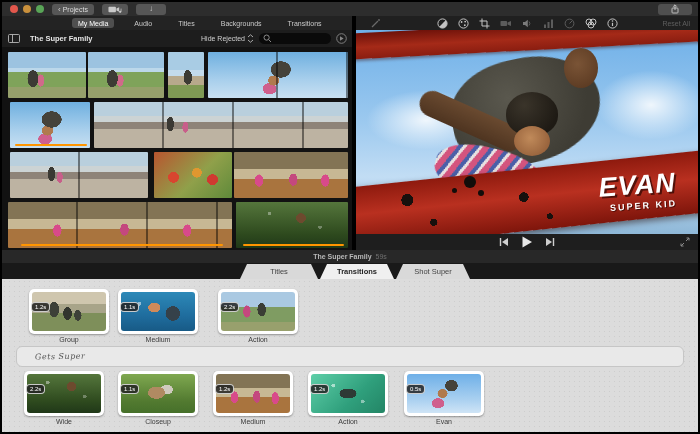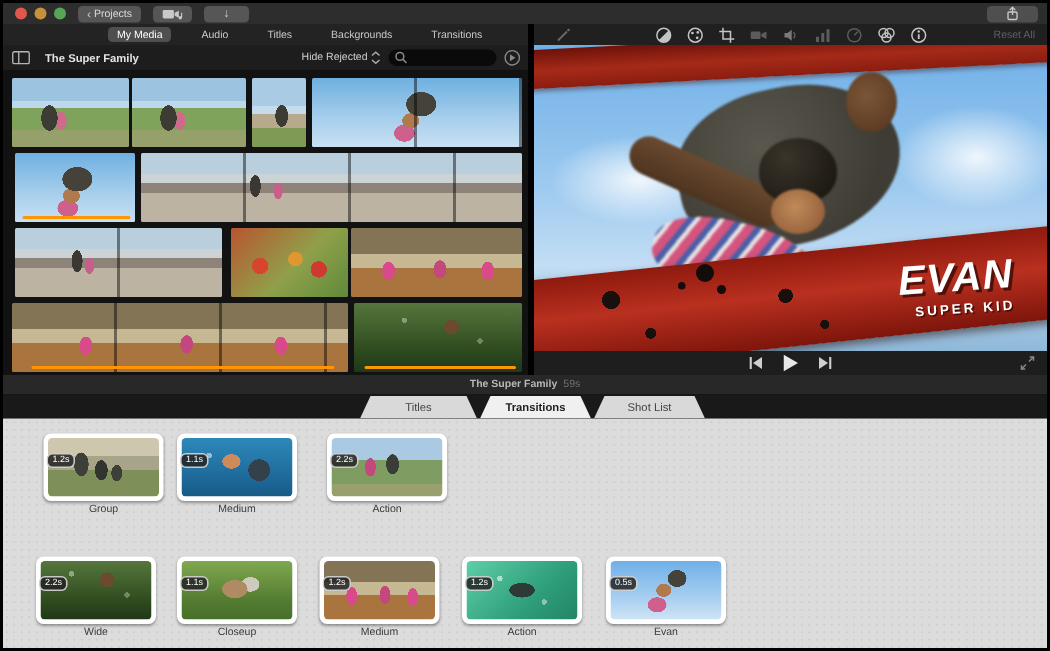--- a/index.html
+++ b/index.html
@@ -339,21 +339,21 @@
   </div>
 
   <div class="proj-bar">
     <span class="proj-name">The Super Family</span>
     <span class="proj-dur">59s</span>
   </div>
 
   <div class="sb-tabband">
     <div class="sb-tab" style="left:238px; width:78px;">Titles</div>
     <div class="sb-tab sel" style="left:318px; width:74px;">Transitions</div>
-    <div class="sb-tab" style="left:394px; width:74px;">Shot List</div>
+    <div class="sb-tab" style="left:394px; width:74px;">Shot Super</div>
   </div>
 
   <div class="sb-content">
 
     <div class="card" style="left:27px; top:10px;">
       <span class="badge">1.2s</span>
       <div class="thumb t-group"></div>
     </div>
     <span class="clip-label" style="left:27px; top:57px;">Group</span>
 
@@ -362,20 +362,23 @@
       <div class="thumb t-pool"></div>
     </div>
     <span class="clip-label" style="left:116px; top:57px;">Medium</span>
 
     <div class="card" style="left:216px; top:10px;">
       <span class="badge">2.2s</span>
       <div class="thumb t-action1"></div>
     </div>
     <span class="clip-label" style="left:216px; top:57px;">Action</span>
 
+    <div class="section-bar">
+      <span class="section-title">Gets Super</span>
+    </div>
 
     <div class="card" style="left:22px; top:92px;">
       <span class="badge">2.2s</span>
       <div class="thumb t-wide"></div>
     </div>
     <span class="clip-label" style="left:22px; top:139px;">Wide</span>
 
     <div class="card" style="left:116px; top:92px;">
       <span class="badge">1.1s</span>
       <div class="thumb t-closeup"></div>

